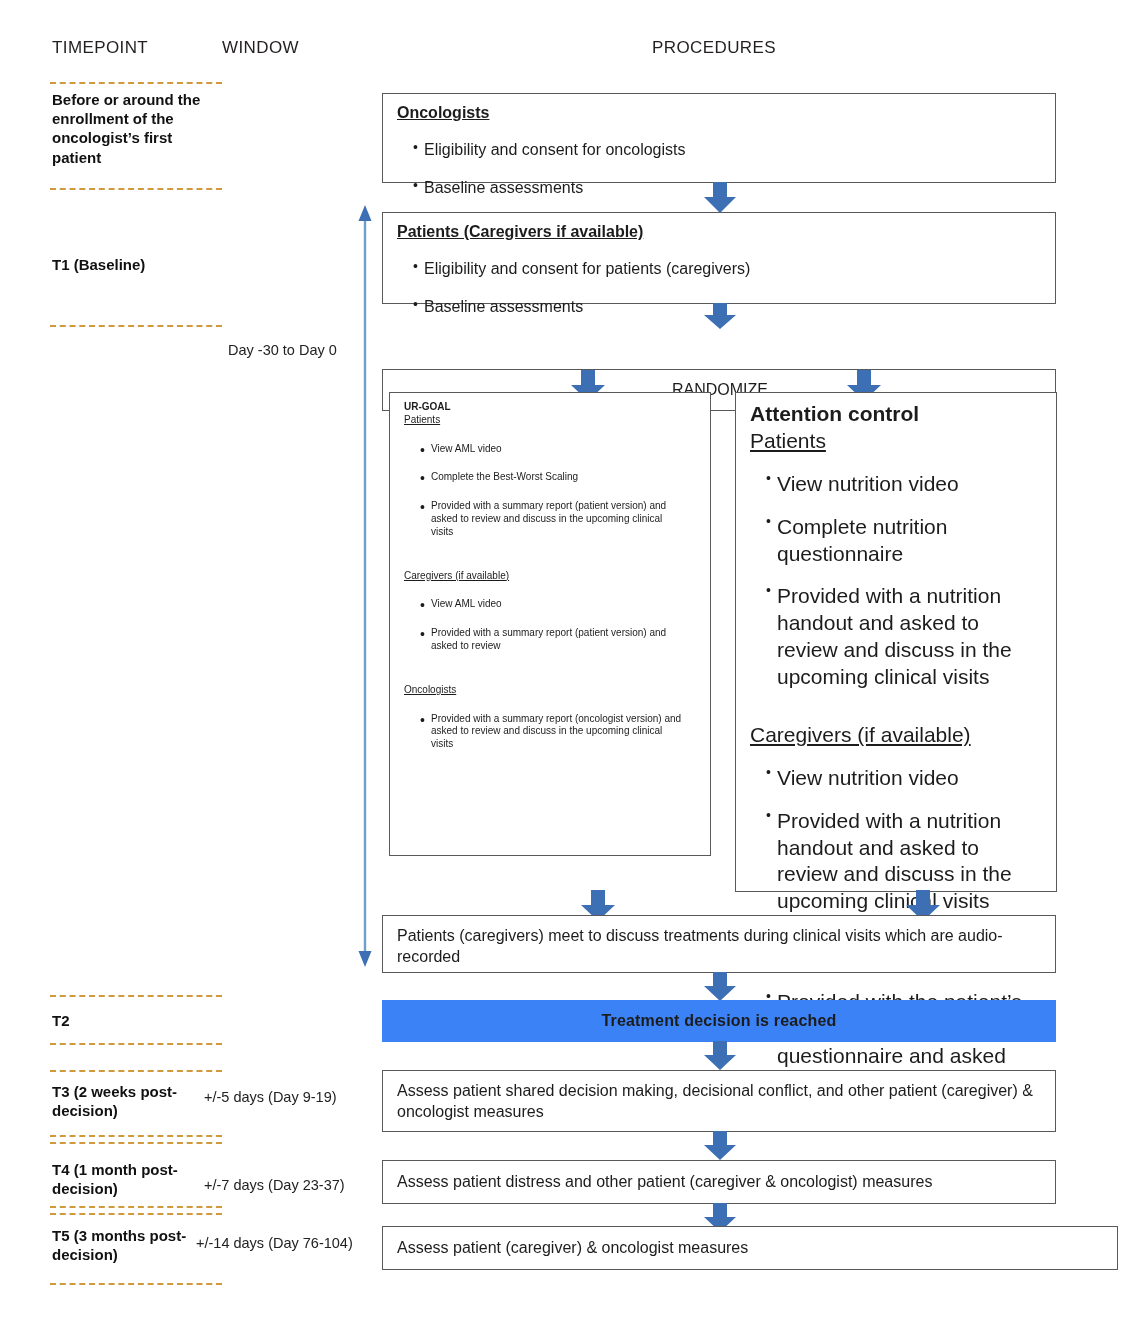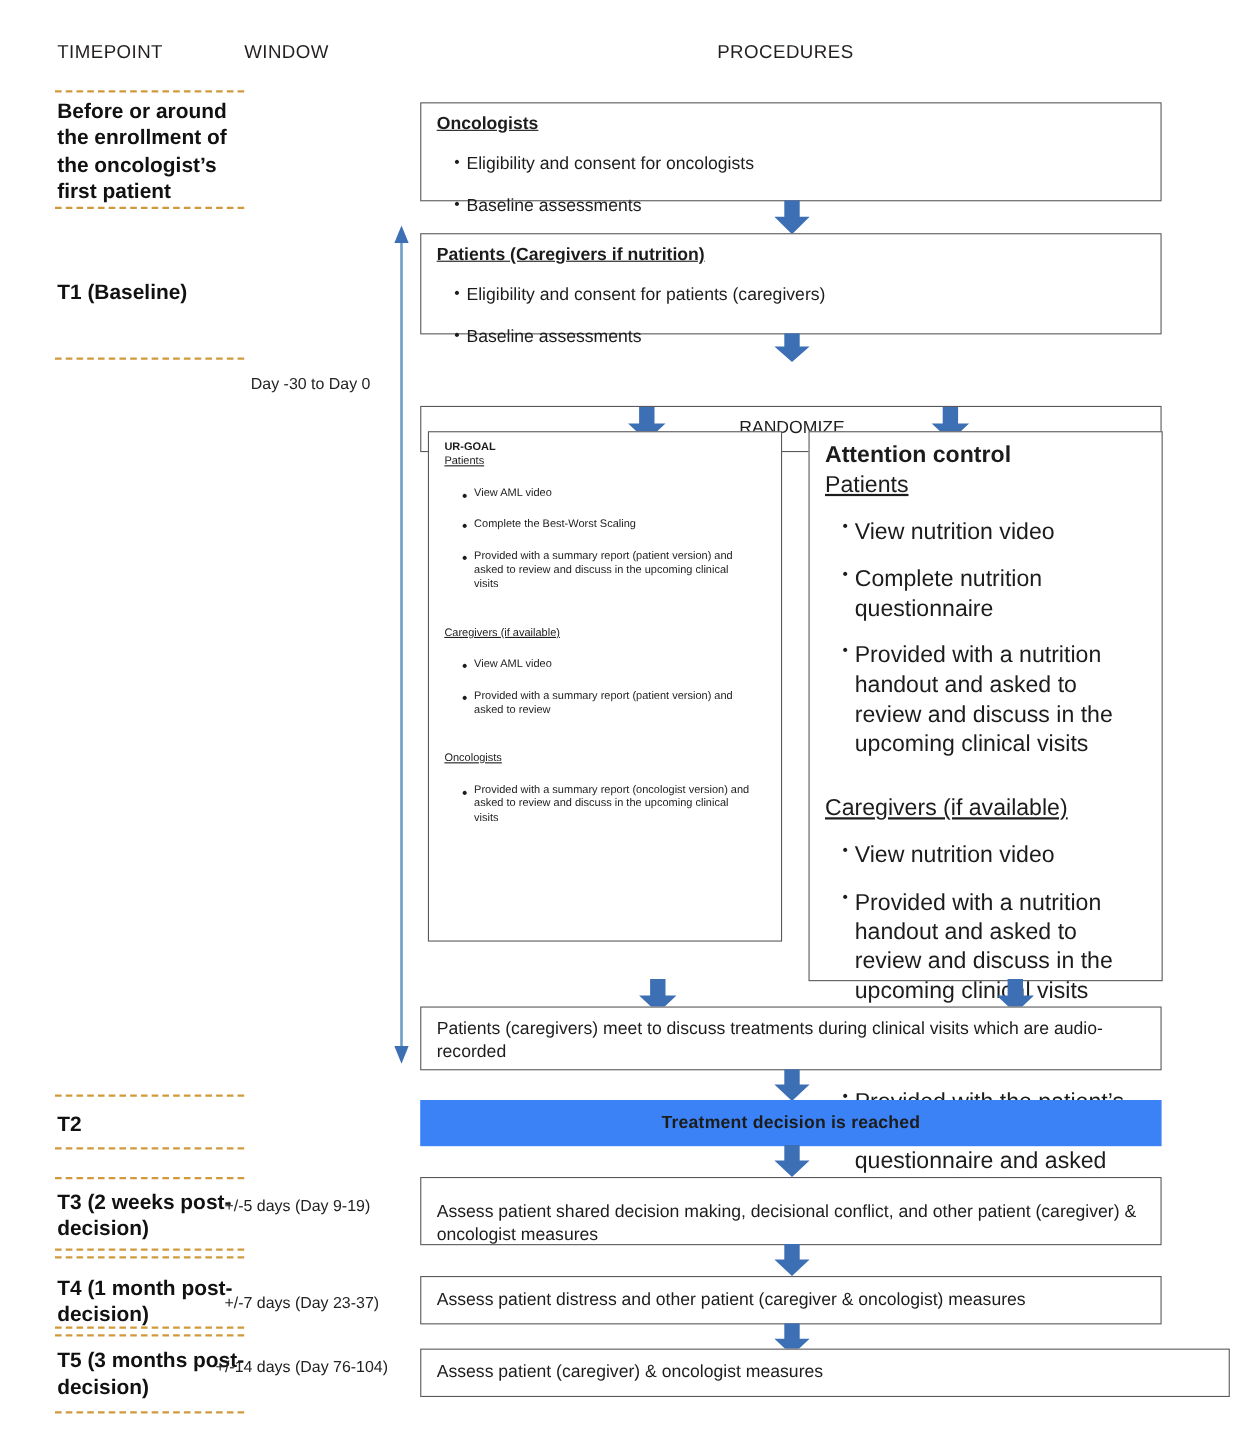--- a/index.html
+++ b/index.html
@@ -26,21 +26,21 @@
   }
   #hdr-timepoint { left: 52px;  top: 38px; }
   #hdr-window    { left: 222px; top: 38px; }
   #hdr-proc      { left: 652px; top: 38px; }
 
   
   .tp {
     position: absolute;
     left: 52px;
     width: 172px;
-    font-size: 19px;
+    font-size: 15px;
     font-weight: 700;
     line-height: 1.28;
     color: #111;
   }
   .dash {
     position: absolute;
     left: 50px;
     width: 172px;
     height: 0;
     border-top: 2px dashed #d09a3c;
@@ -173,21 +173,21 @@
   </ul>
 </div>
 
 <div class="arrow" style="left:703px; top:182px; width:34px; height:32px;">
   <svg viewBox="0 0 34 32">
       <polygon points="10,0 24,0 24,15 33,15 17,31 1,15 10,15" fill="#3d6fb5"></polygon>
     </svg>
 </div>
 
 <div class="box" style="left:382px; top:212px; width:674px; height:92px;">
-  <span class="ttl ul">Patients (Caregivers if nutrition)</span>
+  <span class="ttl ul">Patients (Caregivers if available)</span>
   <ul>
     <li>Eligibility and consent for patients (caregivers)</li>
     <li>Baseline assessments</li>
   </ul>
 </div>
 
 <div class="arrow" style="left:703px; top:303px; width:34px; height:27px;">
   <svg viewBox="0 0 34 27">
       <polygon points="10,0 24,0 24,12 33,12 17,26 1,12 10,12" fill="#3d6fb5"></polygon>
     </svg>
@@ -274,21 +274,21 @@
 <div class="band" style="left:382px; top:1000px; width:674px; height:42px;">
   <span>Treatment decision is reached</span>
 </div>
 
 <div class="arrow" style="left:703px; top:1041px; width:34px; height:30px;">
   <svg viewBox="0 0 34 30">
       <polygon points="10,0 24,0 24,14 33,14 17,29 1,14 10,14" fill="#3d6fb5"></polygon>
     </svg>
 </div>
 
-<div class="box" style="left:382px; top:1070px; width:674px; height:62px; padding-top:20px;">
+<div class="box" style="left:382px; top:1070px; width:674px; height:62px; padding-top:9px;">
   <span>Assess patient shared decision making, decisional conflict, and other patient (caregiver)  &amp; oncologist measures</span>
 </div>
 
 <div class="arrow" style="left:703px; top:1131px; width:34px; height:30px;">
   <svg viewBox="0 0 34 30">
       <polygon points="10,0 24,0 24,14 33,14 17,29 1,14 10,14" fill="#3d6fb5"></polygon>
     </svg>
 </div>
 
 <div class="box" style="left:382px; top:1160px; width:674px; height:44px; display:flex; align-items:center;">

